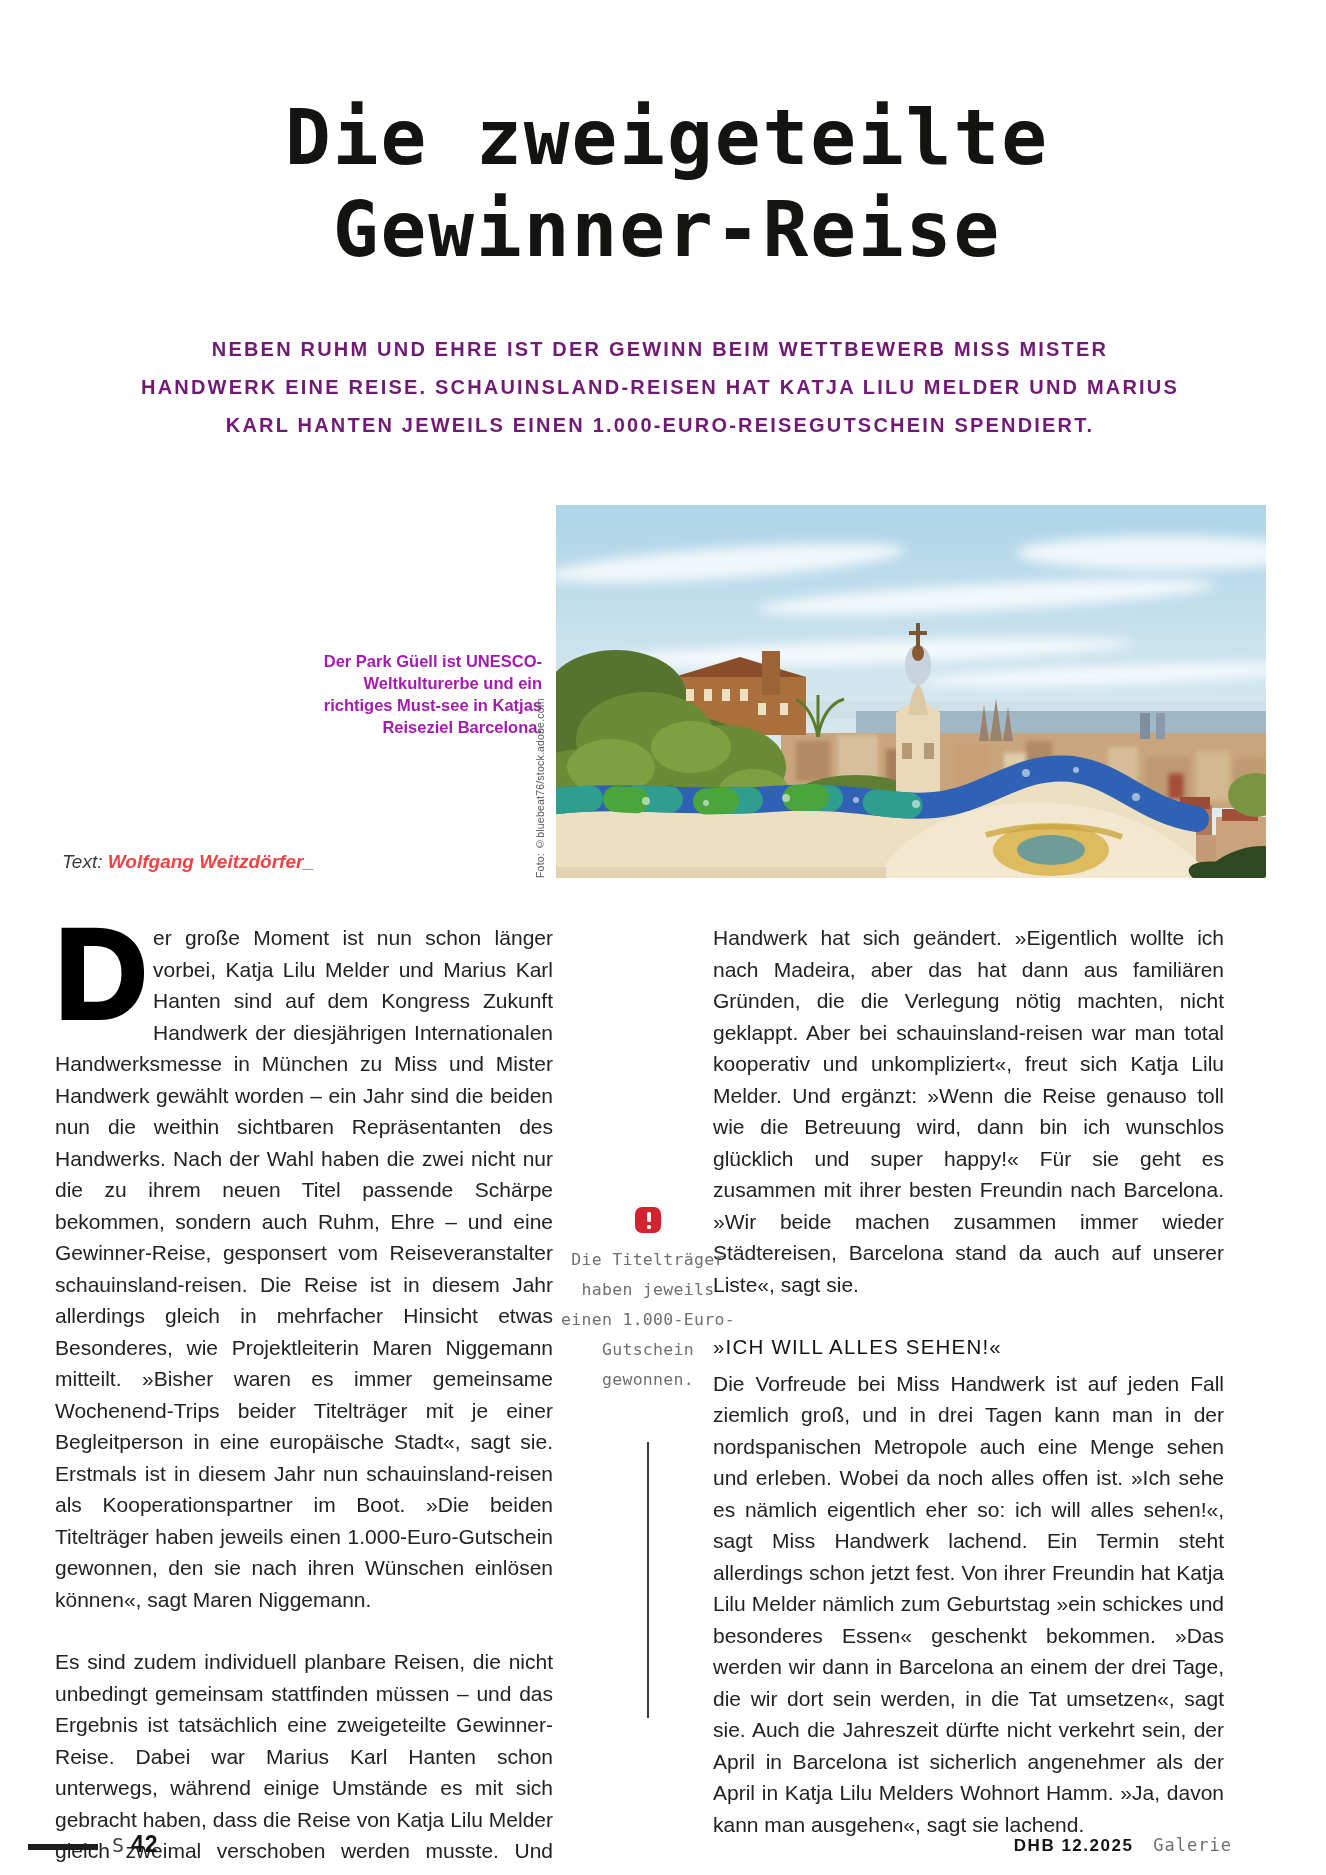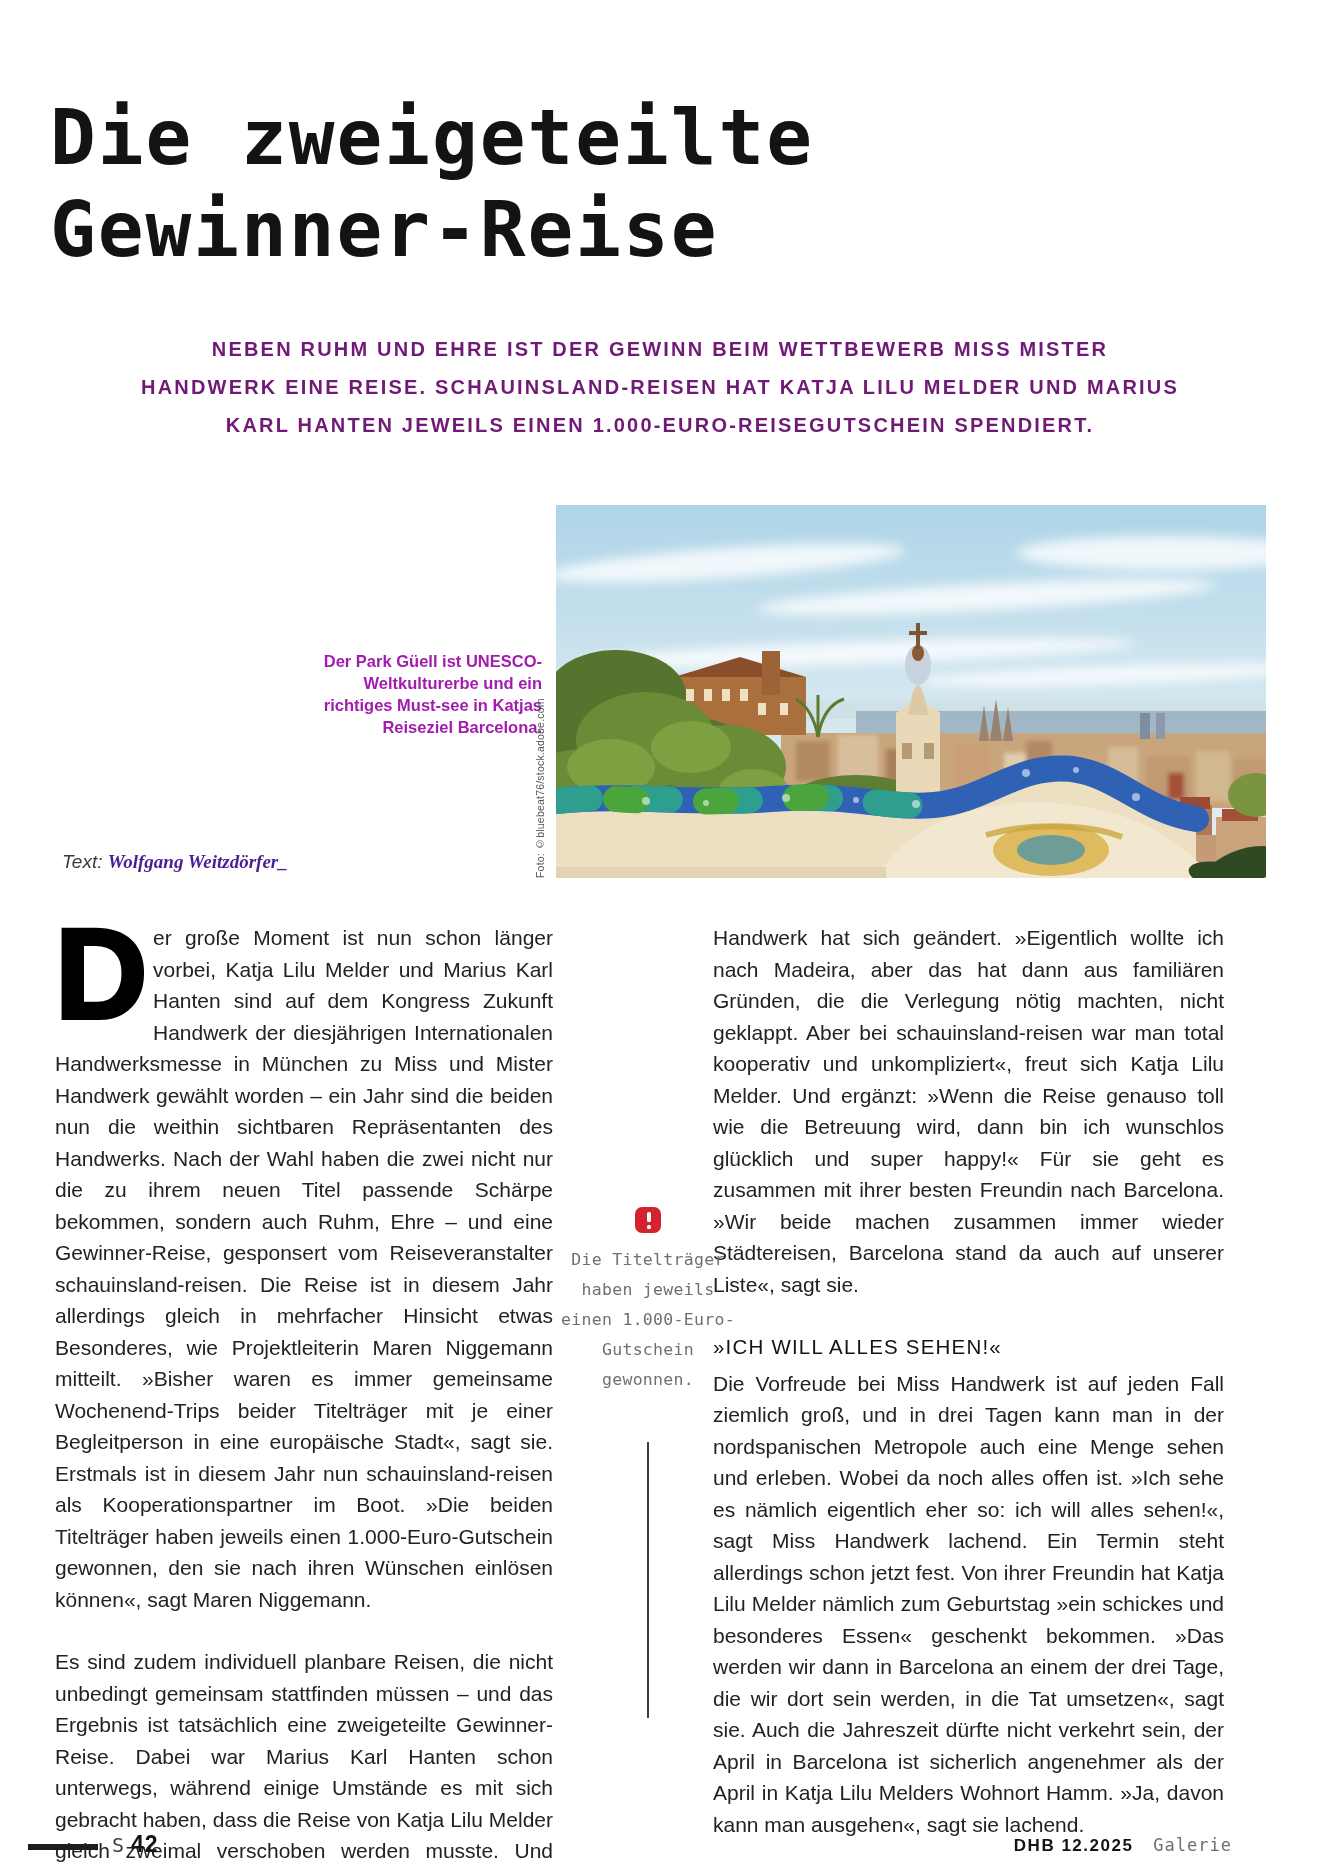--- a/index.html
+++ b/index.html
@@ -1,39 +1,39 @@
 <!DOCTYPE html>
 <html lang="de"><head>
 <meta charset="utf-8">
 <style>
   html,body{margin:0;padding:0;background:#ffffff;}
   .page{position:relative;width:1326px;height:1875px;background:#ffffff;overflow:hidden;
         font-family:"Liberation Sans",sans-serif;color:#1d1d1b;}
 
   
-  .masthead{position:absolute;left:50px;top:92px;width:1210px;}
+  .masthead{position:absolute;left:62px;top:92px;width:1210px;text-align:center;}
   .title-line{font-family:"DejaVu Sans Mono",monospace;font-weight:bold;font-size:76px;
               line-height:92px;letter-spacing:2px;color:#131312;white-space:nowrap;}
   .standfirst{position:absolute;left:55px;top:330px;width:1210px;text-align:center;}
   .standfirst-line{font-weight:bold;font-size:20px;line-height:38px;letter-spacing:2.2px;
                    color:#701a75;white-space:nowrap;}
 
   
   .photo{position:absolute;left:556px;top:505px;width:710px;height:373px;overflow:hidden;}
   .photo svg{display:block;width:100%;height:100%;}
   .photo-credit{position:absolute;left:534px;top:688px;height:190px;
                 writing-mode:vertical-rl;transform:rotate(180deg);
                 font-size:10.5px;color:#575756;letter-spacing:0.2px;}
   .caption{position:absolute;left:320px;top:650px;width:222px;text-align:right;}
   .caption-line{font-weight:bold;font-size:16.5px;line-height:22px;color:#a21caf;}
 
   
   .byline{position:absolute;left:62px;top:851px;font-style:italic;font-size:19px;}
   .byline .lbl{color:#3c3c3b;font-weight:normal;}
-  .byline .author{color:#4c1d95;font-weight:bold;font-family:Liberation Serif, serif;}
+  .byline .author{color:#ef4444;font-weight:bold;}
 
   
   .col{position:absolute;top:922px;font-size:21px;line-height:31.5px;color:#222221;
        text-align:justify;}
   .col-left{left:55px;width:498px;}
   .col-right{left:713px;width:511px;}
   .col p{margin:0;}
   .col p + p{margin-top:31px;}
   .dropcap{float:left;width:84px;height:96px;margin:6px 14px 0 0;
            font-size:128px;line-height:92px;font-weight:bold;color:#000;

